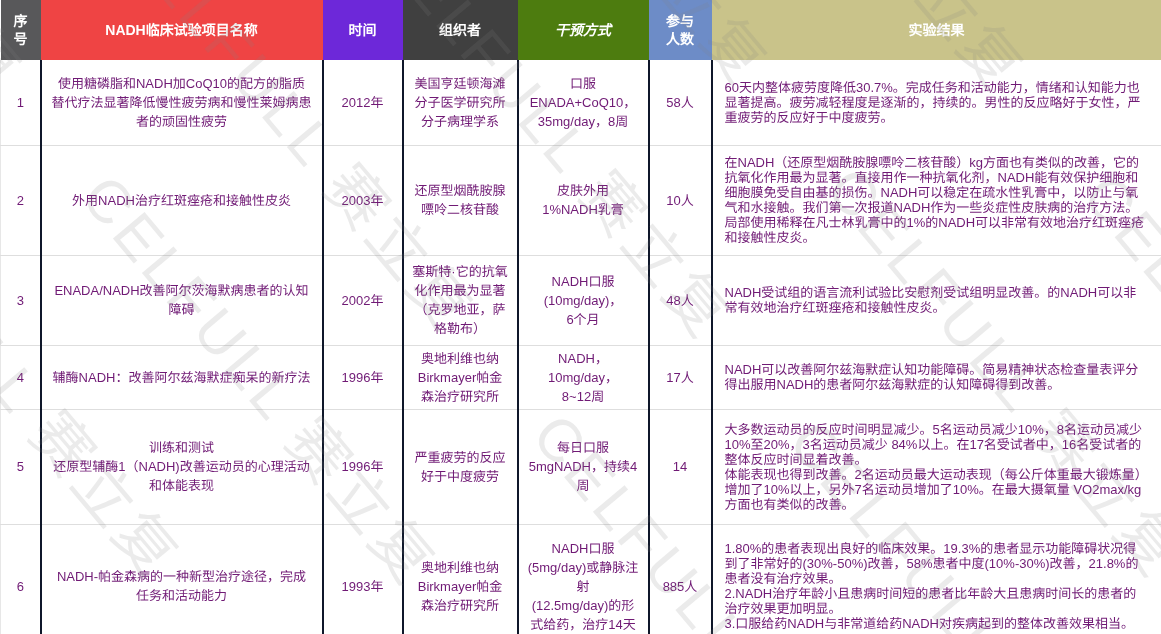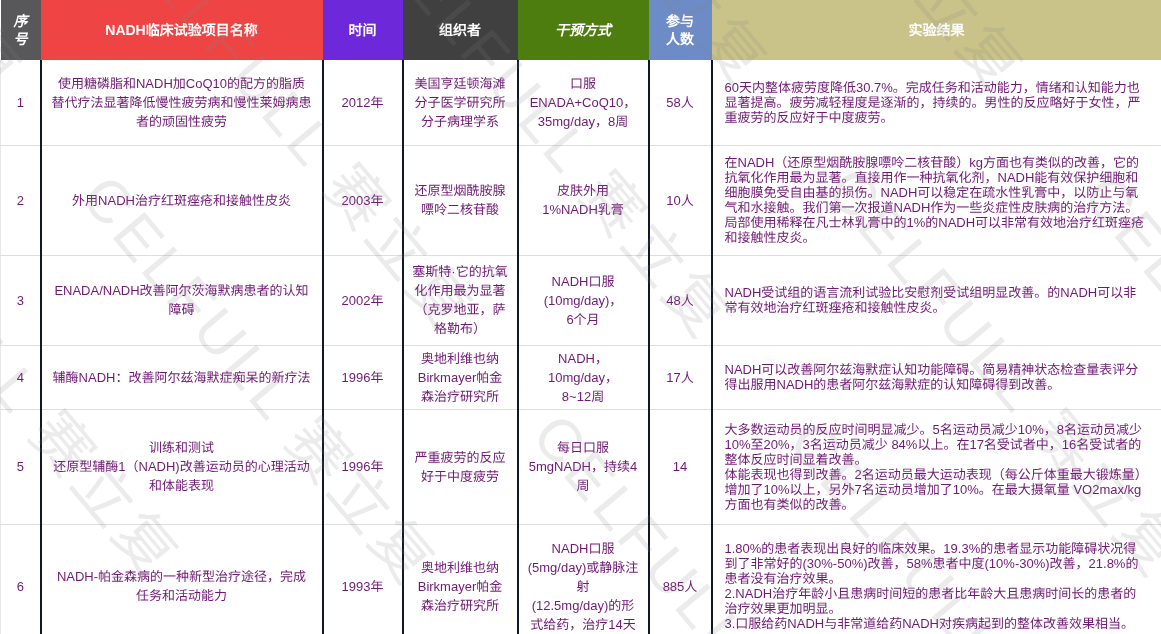--- a/index.html
+++ b/index.html
@@ -10,21 +10,21 @@
   }
   table {
     width:1161px; border-collapse:collapse; table-layout:fixed;
     border-bottom:4px solid #3f3f41;
   }
   thead tr { height:45px; }
   th {
     color:#ffffff; font-size:14px; font-weight:bold; text-align:center;
     vertical-align:middle; padding:0 10px; line-height:1.3;
   }
-  th.th-num { padding:11px 11px;font-style:italic; }
+  th.th-num { padding:11px 11px; }
   th.th-count { padding:12px 16px; }
   td {
     vertical-align:middle; text-align:center; color:#701a75;
     font-size:13px; line-height:19px; white-space:pre-line;
     border-right:2px solid #0f172a; border-bottom:1px solid #dedede;
     border-left:1px solid #e7e7e7;
     padding:3px 8px; background:#ffffff; overflow:hidden;
   }
   td.cell-result { text-align:left; line-height:15px; padding:3px 12px; }
   td.cell-name { padding:3px 10px; }

